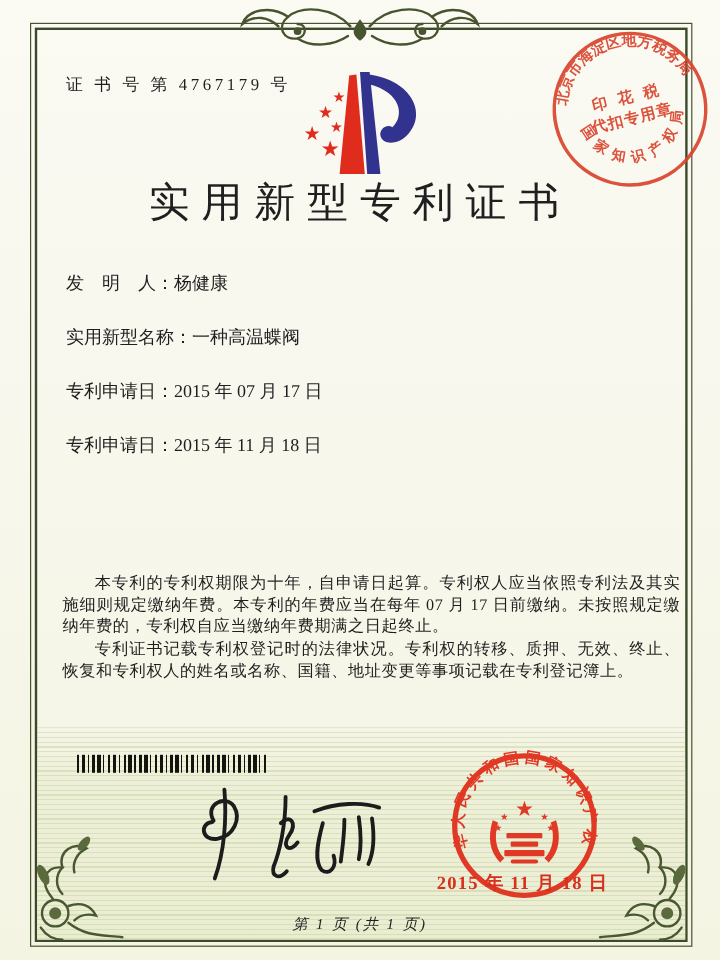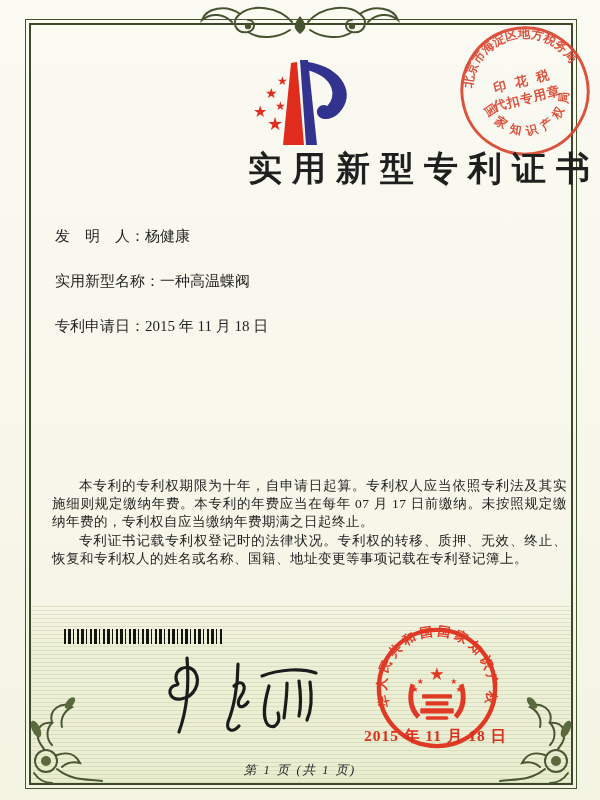--- a/index.html
+++ b/index.html
@@ -12,22 +12,22 @@
   .frame.outer{left:25px;top:19px;right:23px;bottom:11px;border:1px solid #46532f;}
   .frame.inner{left:29px;top:23px;right:27px;bottom:15px;border:2px solid #3c4a2a;}
   .band{
     position:absolute;left:31px;right:29px;top:606px;bottom:17px;
     background:
       repeating-linear-gradient(180deg,rgba(168,180,118,.28) 0 1px,rgba(0,0,0,0) 1px 4px),
       linear-gradient(180deg,rgba(236,239,214,0) 0,rgba(236,239,214,.85) 45px,#ecefd6 120px,#e9edd0 100%);
   }
   .cert-no{position:absolute;left:55px;top:62px;font-size:14px;letter-spacing:3px;}
   .title{
-    position:absolute;left:0;right:0;top:146px;margin:0;text-align:right;
-    font-size:34px;font-weight:bold;letter-spacing:10px;
+    position:absolute;left:0;right:0;top:146px;margin:0;text-align:center;
+    font-size:34px;font-weight:normal;letter-spacing:10px;
   }
   .fields{position:absolute;left:55px;top:227px;font-size:15px;}
   .field-row{height:18px;margin-bottom:27px;white-space:nowrap;}
   .paras{position:absolute;left:52px;top:477px;width:515px;}
   .paras p{
     margin:0;font-size:13.5px;line-height:18.2px;text-align:justify;
     text-indent:2em;letter-spacing:.5px;
   }
   .barcode{
     position:absolute;left:64px;top:629px;width:158px;height:15px;
@@ -93,20 +93,21 @@
       <path d="M20,54 C8,40 14,26 28,28 C22,34 22,44 28,50"></path>
       <path d="M28,28 C24,14 38,6 48,12 C40,16 36,24 38,32"></path>
       <path d="M33,74 C48,86 62,84 78,86"></path>
       <path d="M33,60 C44,56 52,60 56,68 C48,66 42,68 38,72"></path>
       <ellipse cx="12" cy="34" rx="4" ry="9" fill="#5a6a3d" stroke="none" transform="rotate(-25 12 34)"></ellipse>
       <ellipse cx="46" cy="8" rx="3.5" ry="7" fill="#5a6a3d" stroke="none" transform="rotate(40 46 8)"></ellipse>
       <path d="M10,78 C14,84 20,88 28,88"></path>
     </g>
   </svg>
 
+  <div class="cert-no">证 书 号 第 4767179 号</div>
 
   <svg class="tax-stamp" width="138" height="138" viewBox="0 0 140 140">
     <defs>
       <path id="taxTop" d="M 16,70 A 54,54 0 0 1 124,70"></path>
       <path id="taxBottom" d="M 26,70 A 44,44 0 0 0 114,70"></path>
     </defs>
     <circle cx="70" cy="70" r="64" fill="none" stroke="#d9442e" stroke-width="3"></circle>
     <text fill="#d9442e" font-size="12.5" font-weight="bold">
       <textPath href="#taxTop" startOffset="50%" text-anchor="middle">北京市海淀区地方税务局</textPath>
     </text>
@@ -128,20 +129,21 @@
       <text x="6" y="62" font-size="16">★</text>
       <text x="20" y="75" font-size="18">★</text>
     </g>
   </svg>
 
   <h1 class="title">实用新型专利证书</h1>
 
   <div class="fields">
     <div class="field-row"><span>发　明　人：</span><span>杨健康</span></div>
     <div class="field-row"><span>实用新型名称：</span><span>一种高温蝶阀</span></div>
+    <div class="field-row"><span>专利申请日：</span><span>2015 年 07 月 17 日</span></div>
     <div class="field-row"><span>专利申请日：</span><span>2015 年 11 月 18 日</span></div>
   </div>
 
   <div class="paras">
     <p>本专利的专利权期限为十年，自申请日起算。专利权人应当依照专利法及其实施细则规定缴纳年费。本专利的年费应当在每年 07 月 17 日前缴纳。未按照规定缴纳年费的，专利权自应当缴纳年费期满之日起终止。</p>
     <p>专利证书记载专利权登记时的法律状况。专利权的转移、质押、无效、终止、恢复和专利权人的姓名或名称、国籍、地址变更等事项记载在专利登记簿上。</p>
   </div>
 
   <div class="barcode"></div>
 

